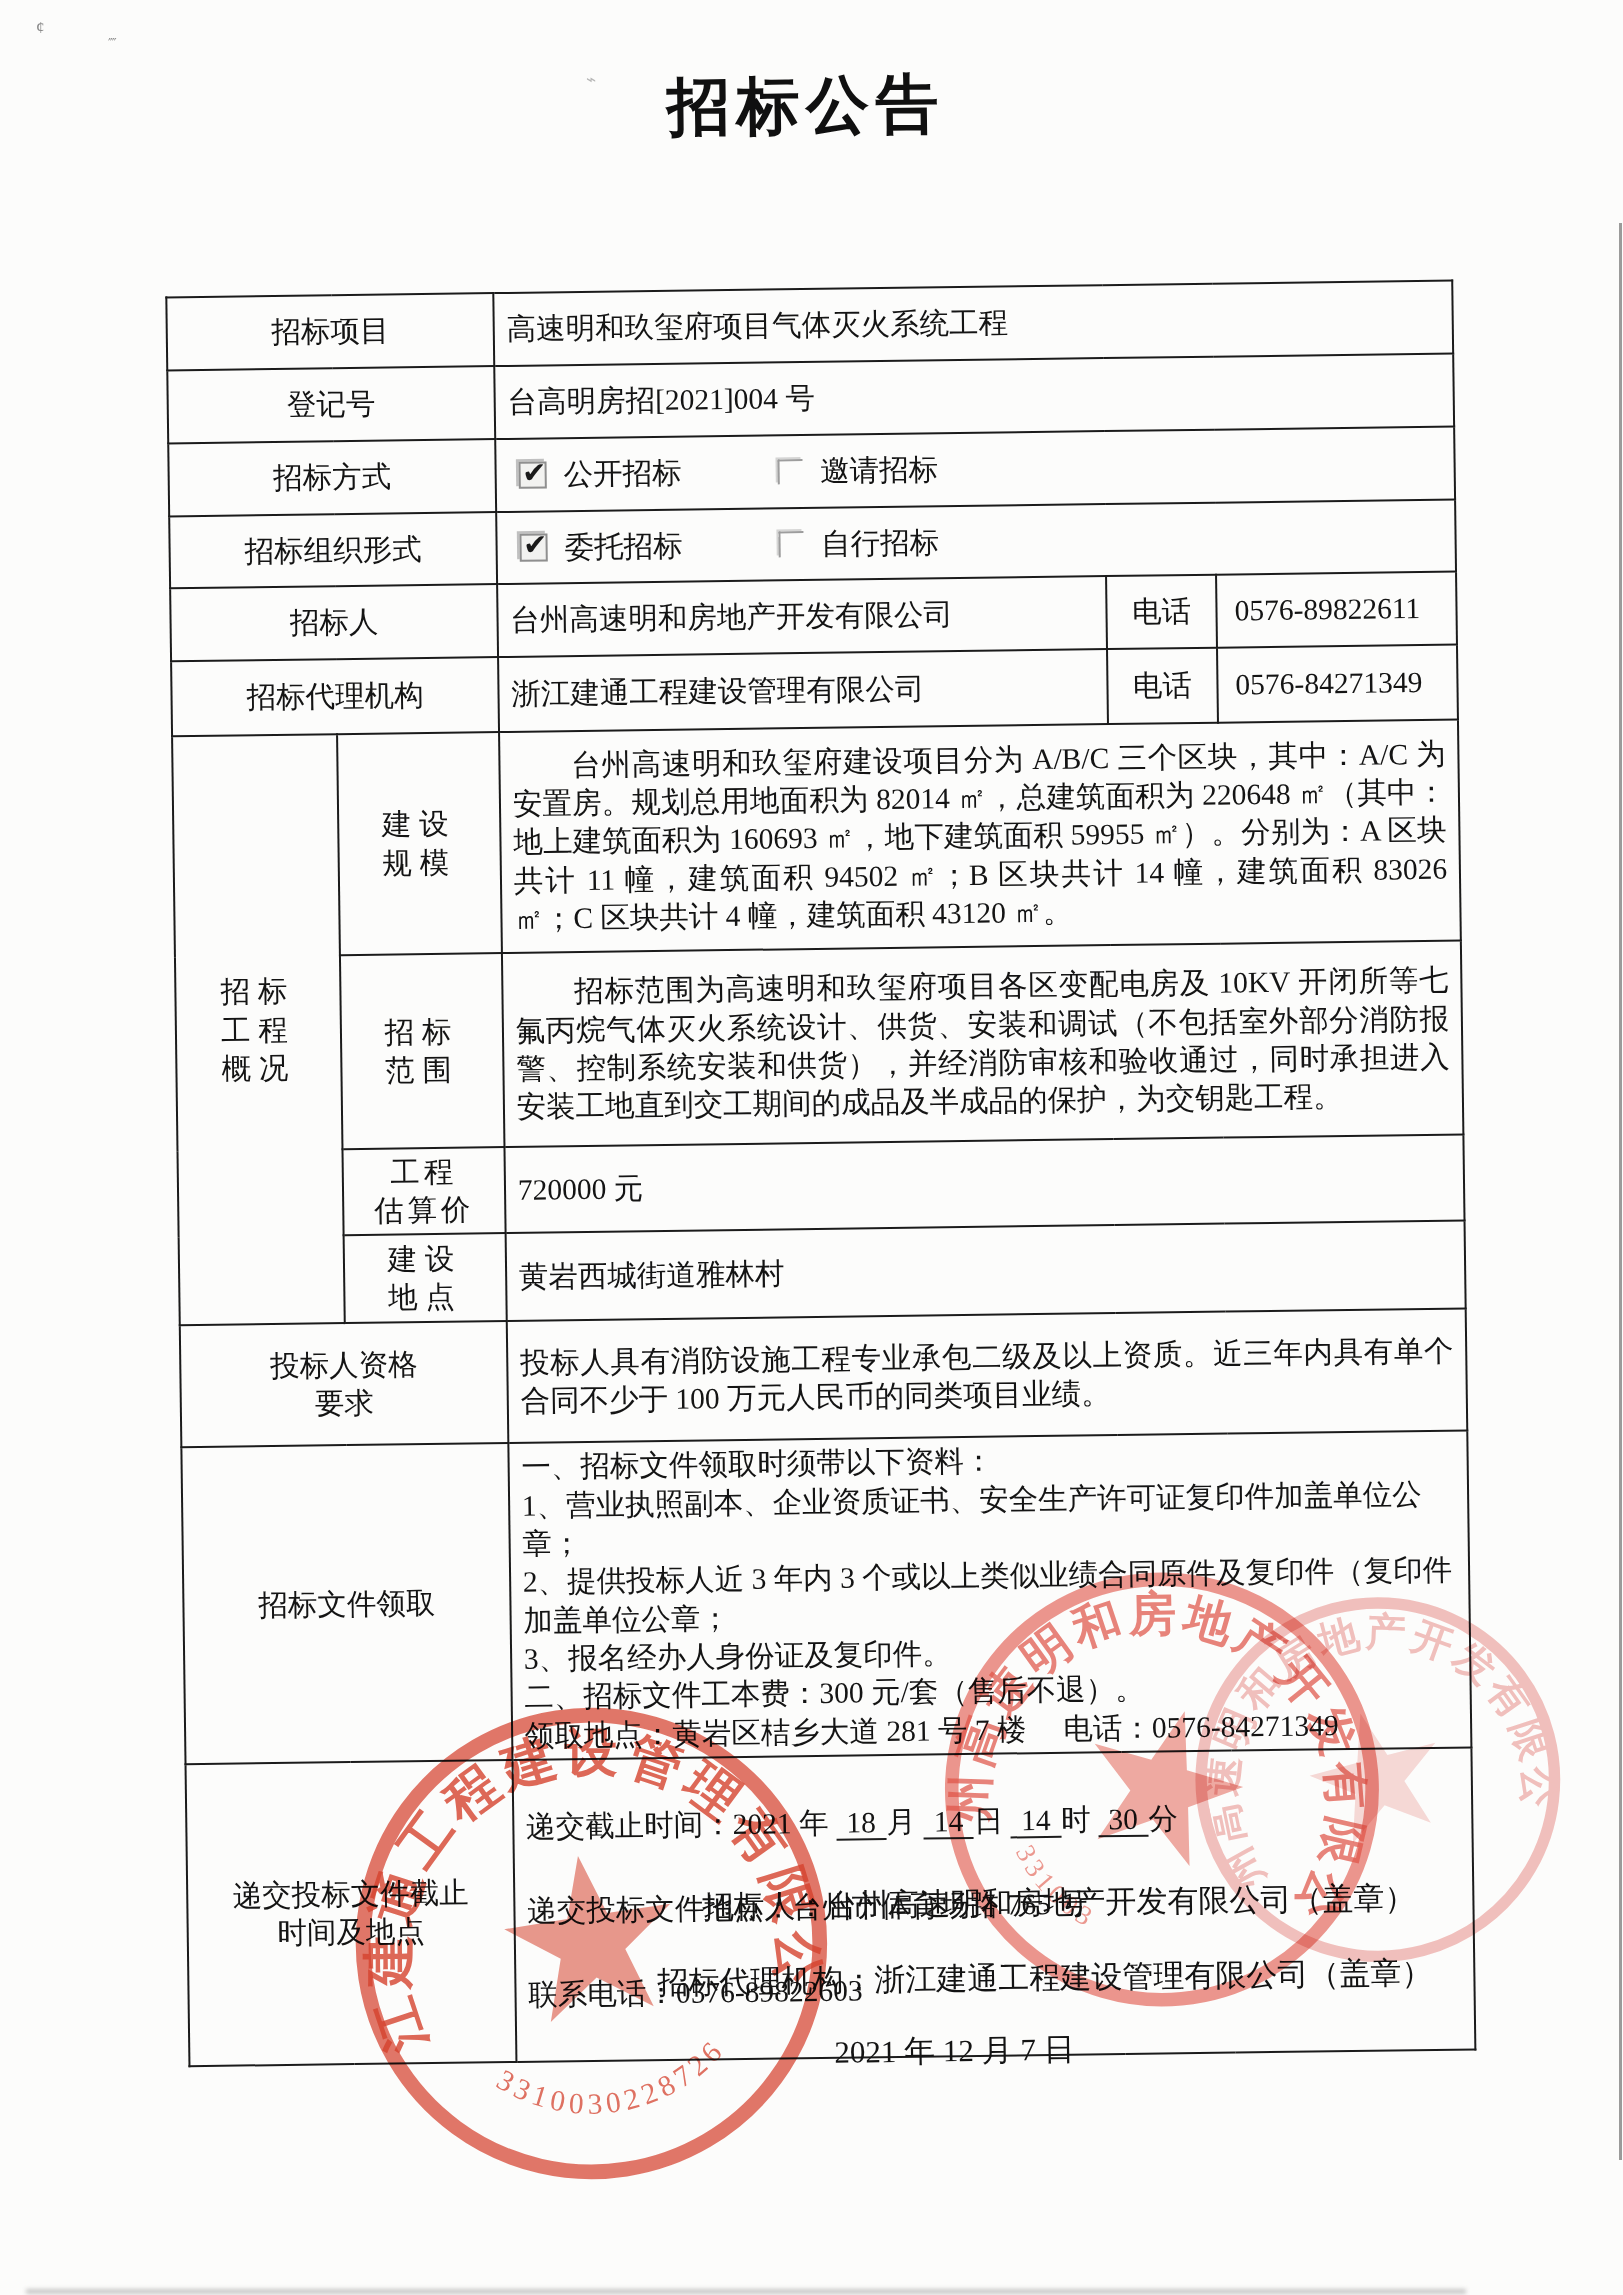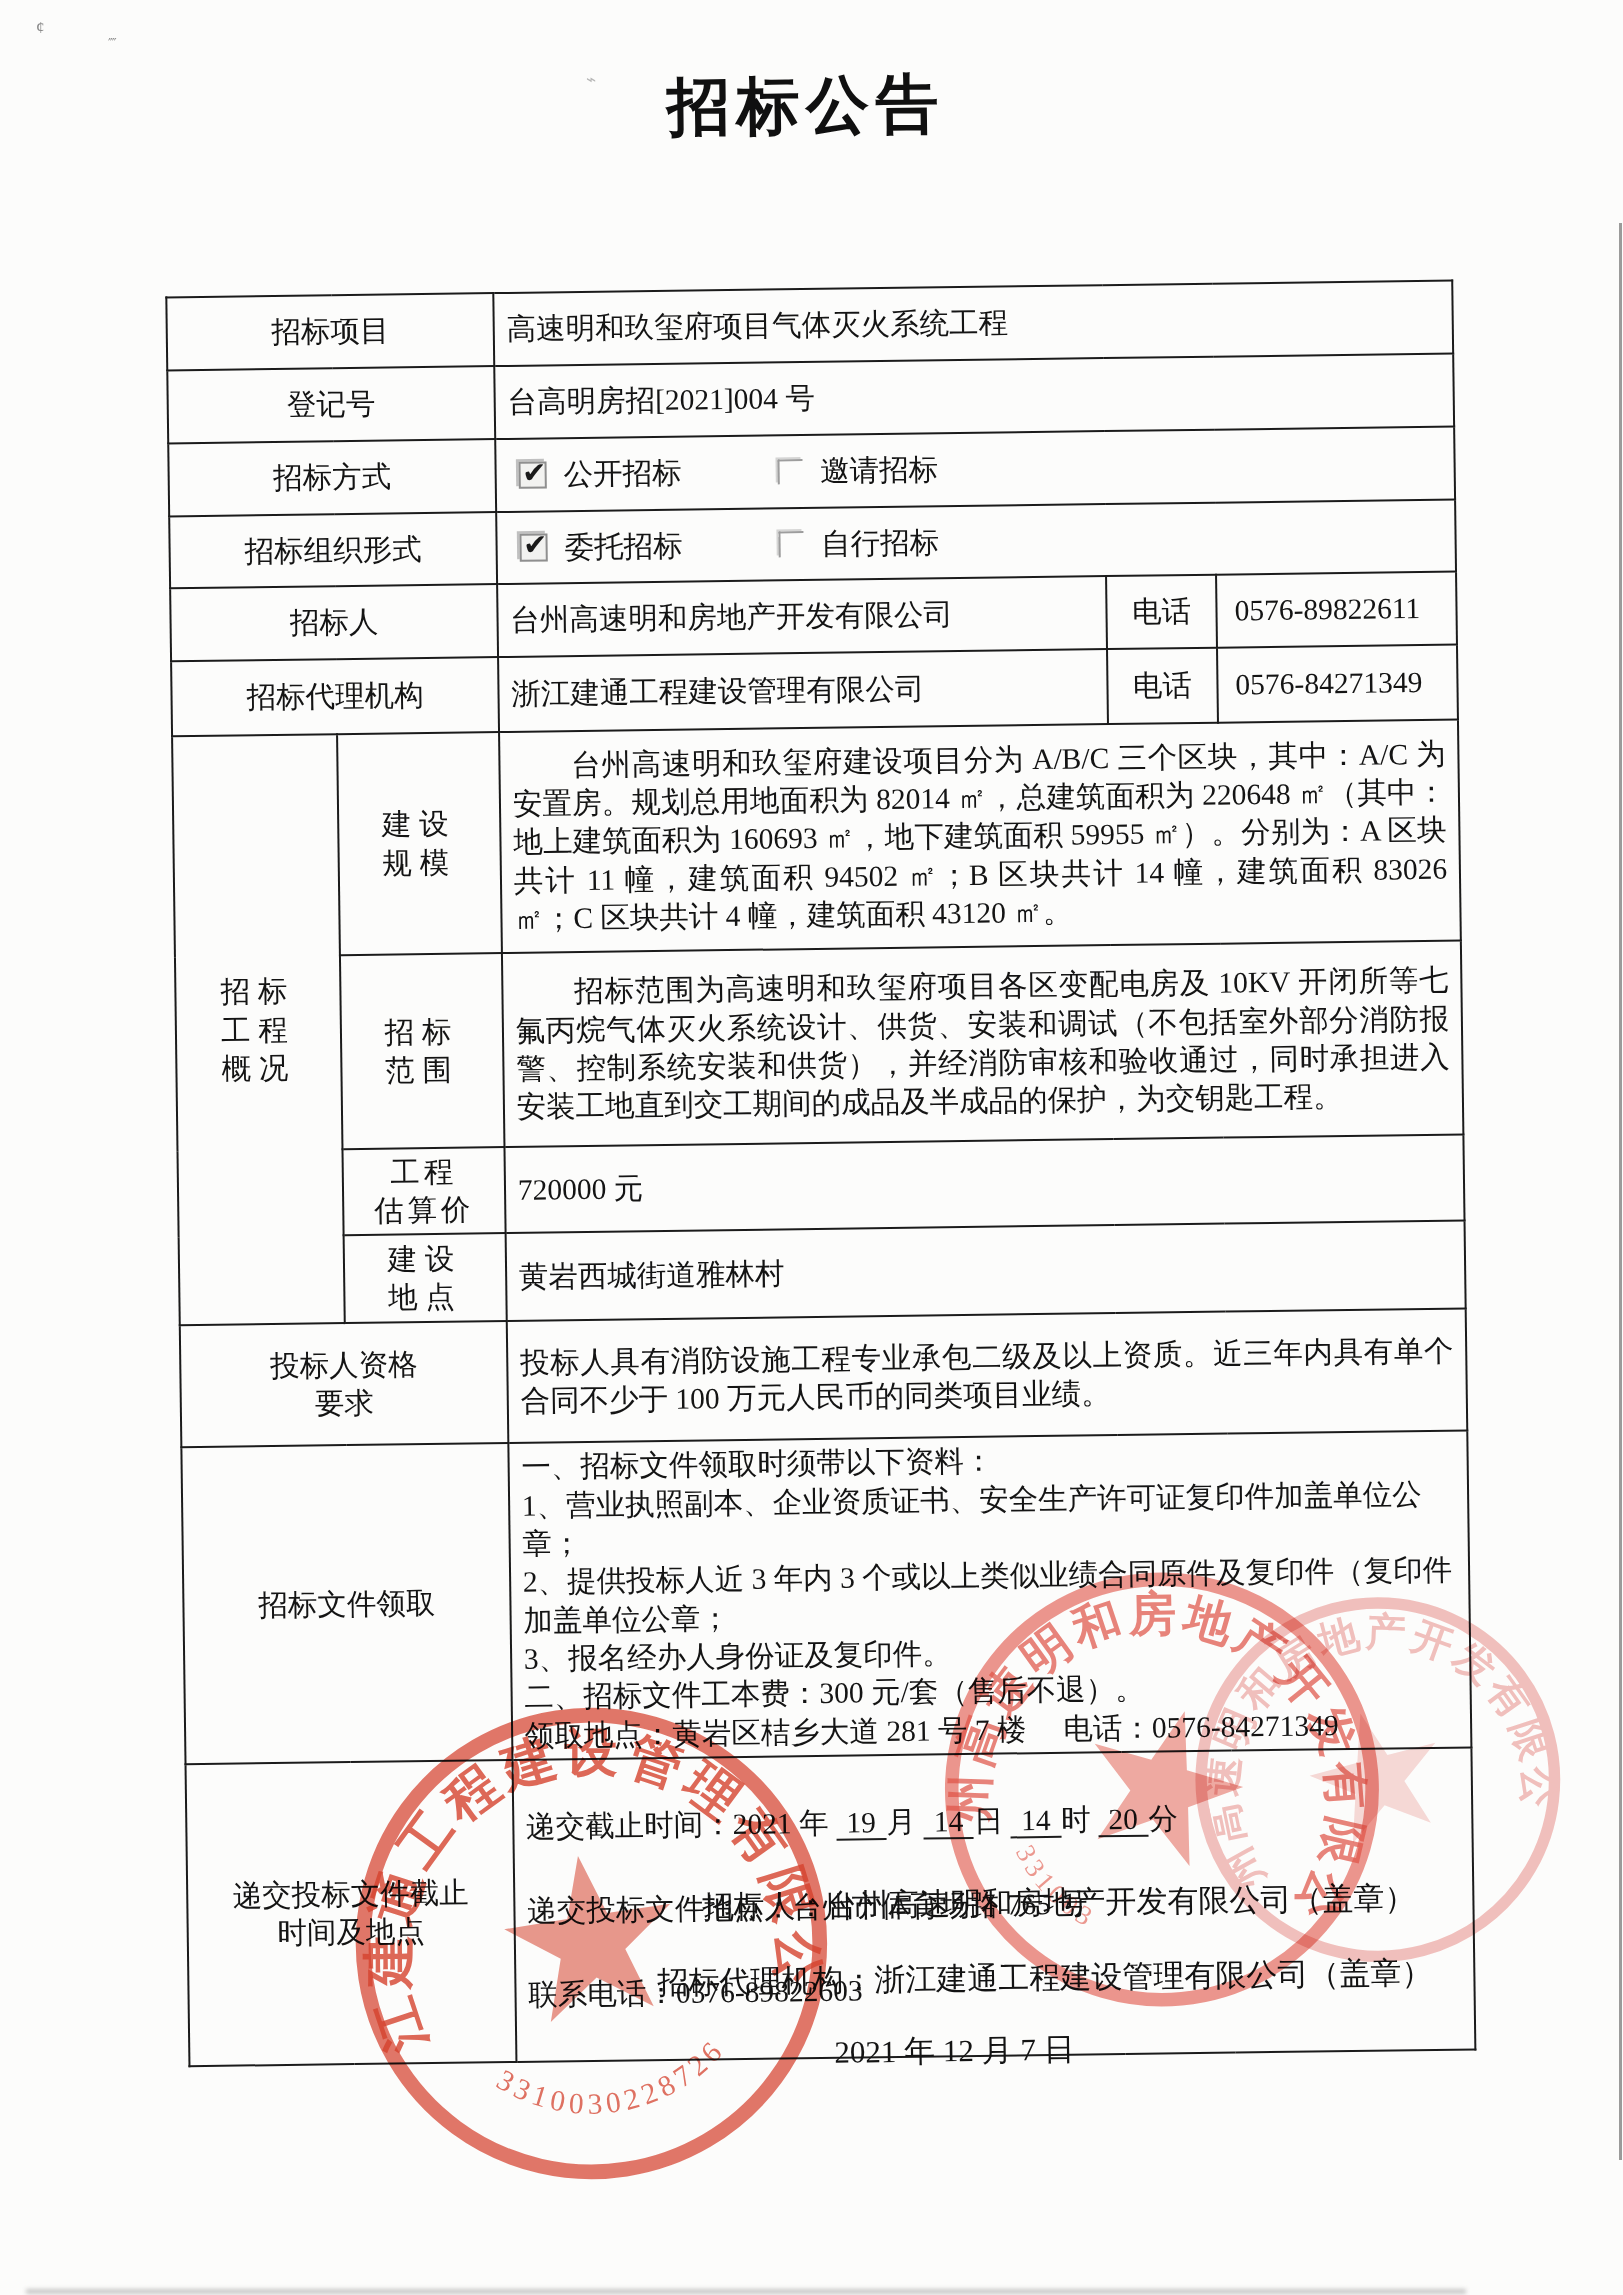--- a/index.html
+++ b/index.html
@@ -155,21 +155,21 @@
 2、提供投标人近 3 年内 3 个或以上类似业绩合同原件及复印件（复印件加盖单位公章；
 3、报名经办人身份证及复印件。
 二、招标文件工本费：300 元/套（售后不退）。
 领取地点：黄岩区桔乡大道 281 号 7 楼　 电话：0576-84271349</td>
       </tr>
 
       <tr style="height:131px">
         <td colspan="2" class="lab" style="white-space:pre-line">递交投标文件截止
 时间及地点</td>
         <td colspan="3" class="multi" style="line-height:1.35">
-          <span class="dlline"><span>递交截止时间：2021 年</span> <u class="blank">19</u><span>月</span> <u class="blank">14</u><span>日</span> <u class="blank">14</u><span>时</span> <u class="blank">20</u><span>分</span></span>
+          <span class="dlline"><span>递交截止时间：2021 年</span> <u class="blank">18</u><span>月</span> <u class="blank">14</u><span>日</span> <u class="blank">14</u><span>时</span> <u class="blank">30</u><span>分</span></span>
           <span class="dlline">递交投标文件地点：台州市体育场路 765 号</span>
           <span class="dlline">联系电话：0576-89822603</span>
         </td>
       </tr>
     </tbody>
       </table>
 
     <div class="sig" style="left:691px;top:1885px">招标人：台州高速明和房地产开发有限公司（盖章）</div>
     <div class="sig" style="left:645px;top:1960px">招标代理机构：浙江建通工程建设管理有限公司（盖章）</div>
     <div class="sig" style="left:821px;top:2032px">2021 年 12 月 7 日</div>

